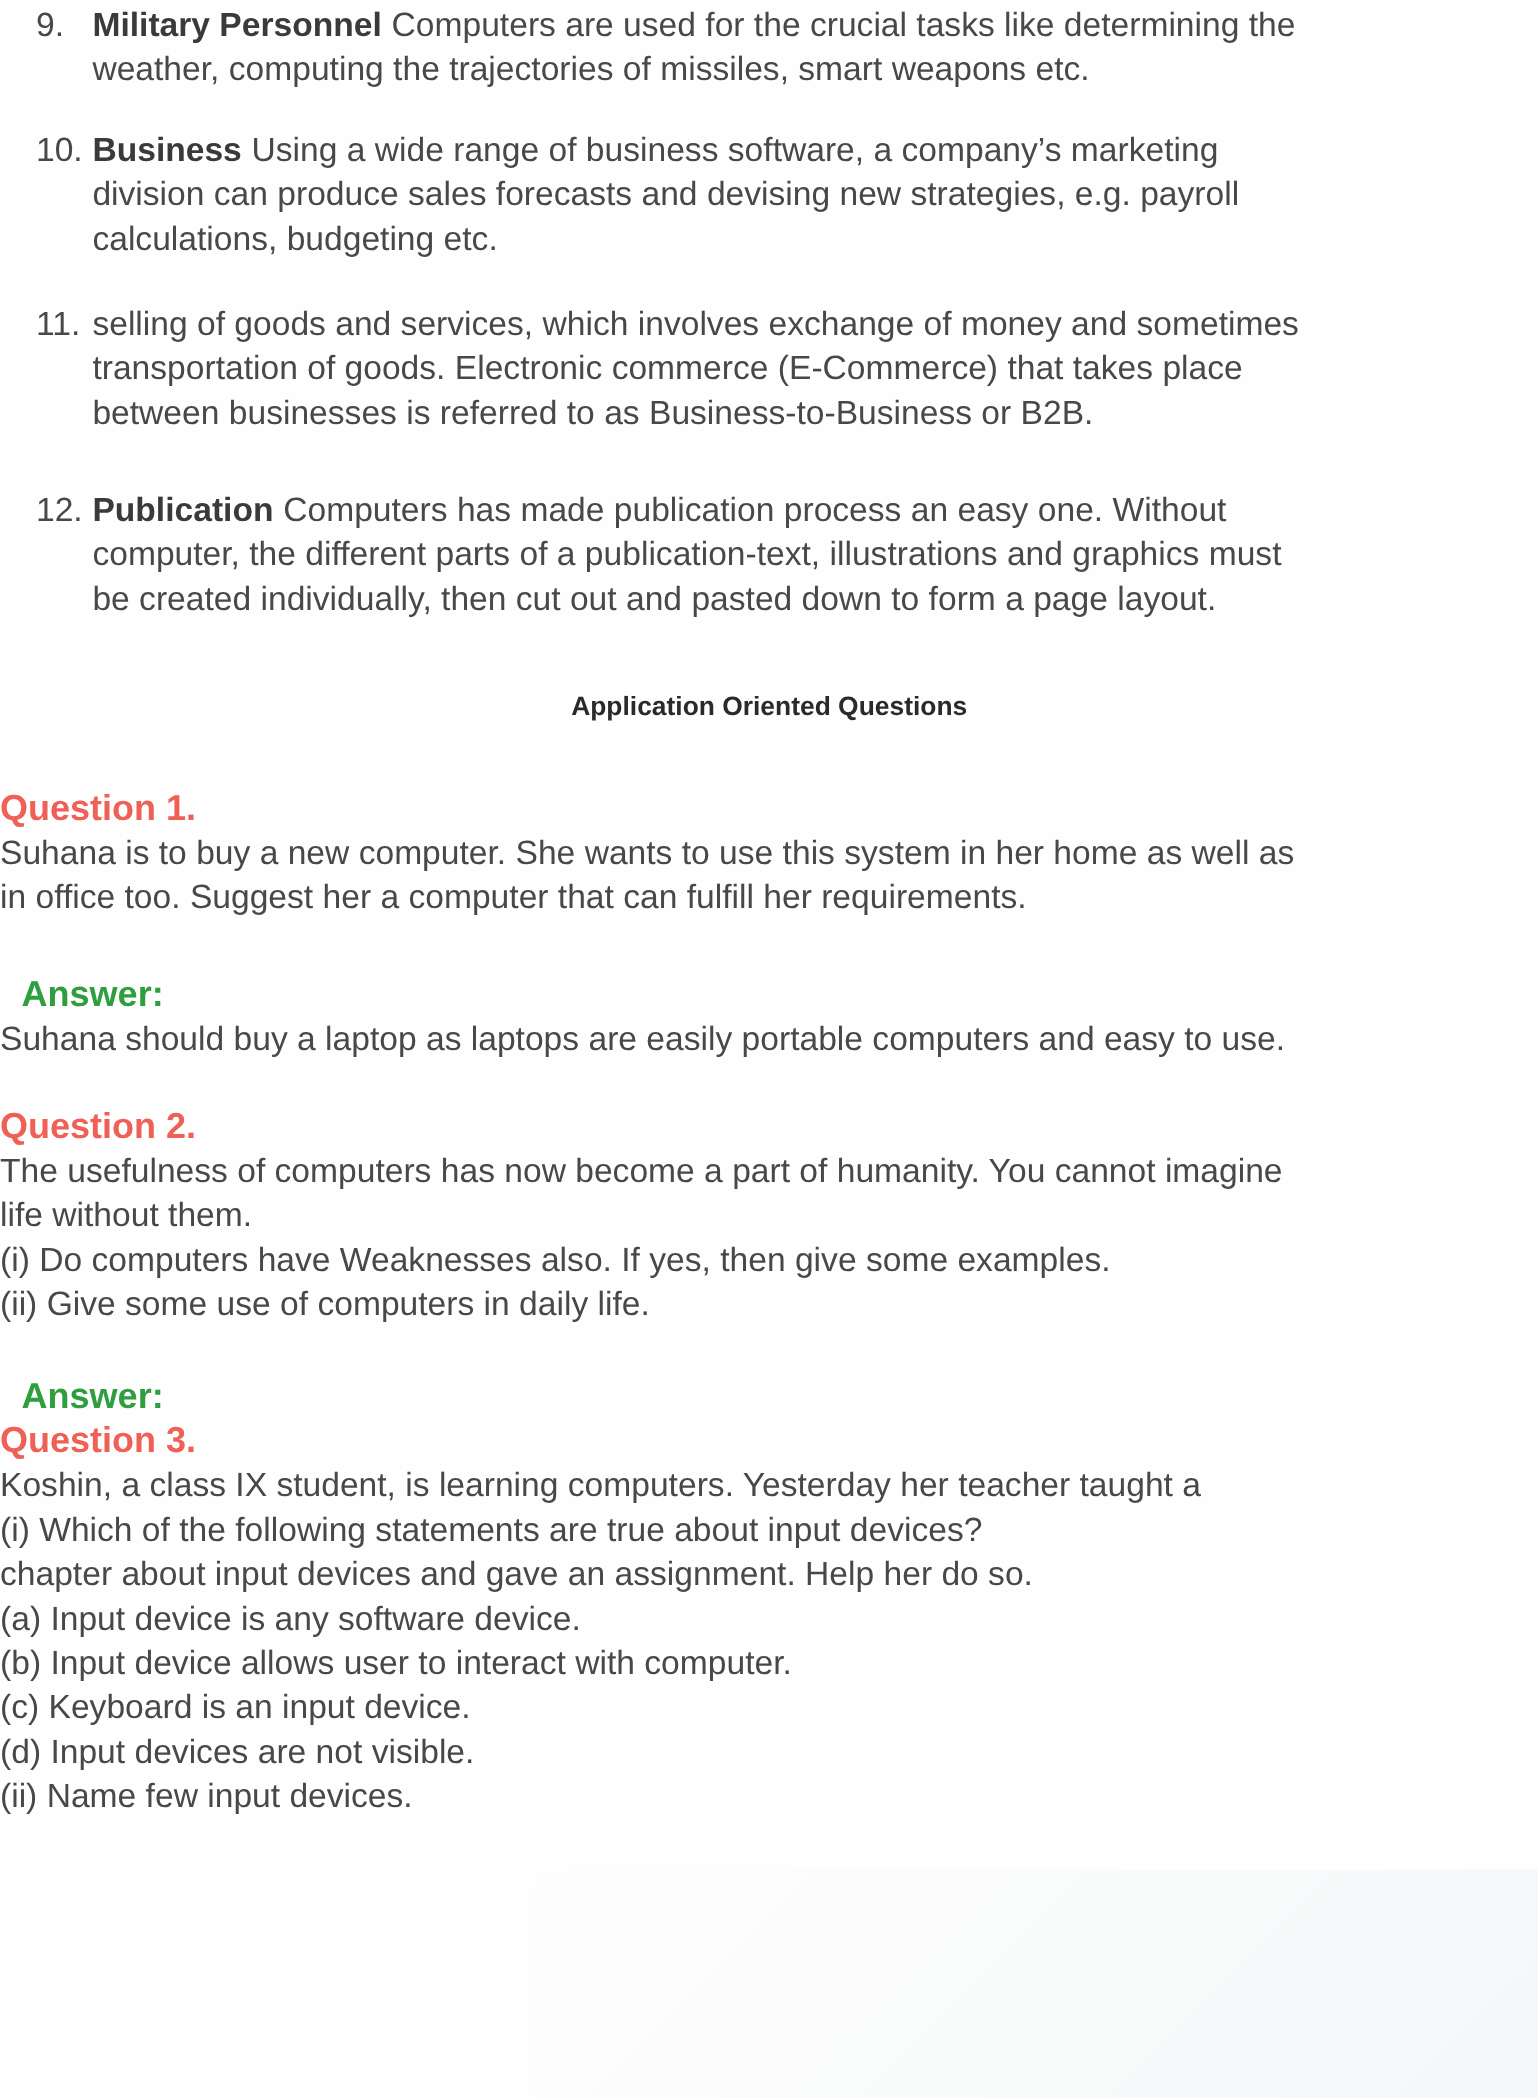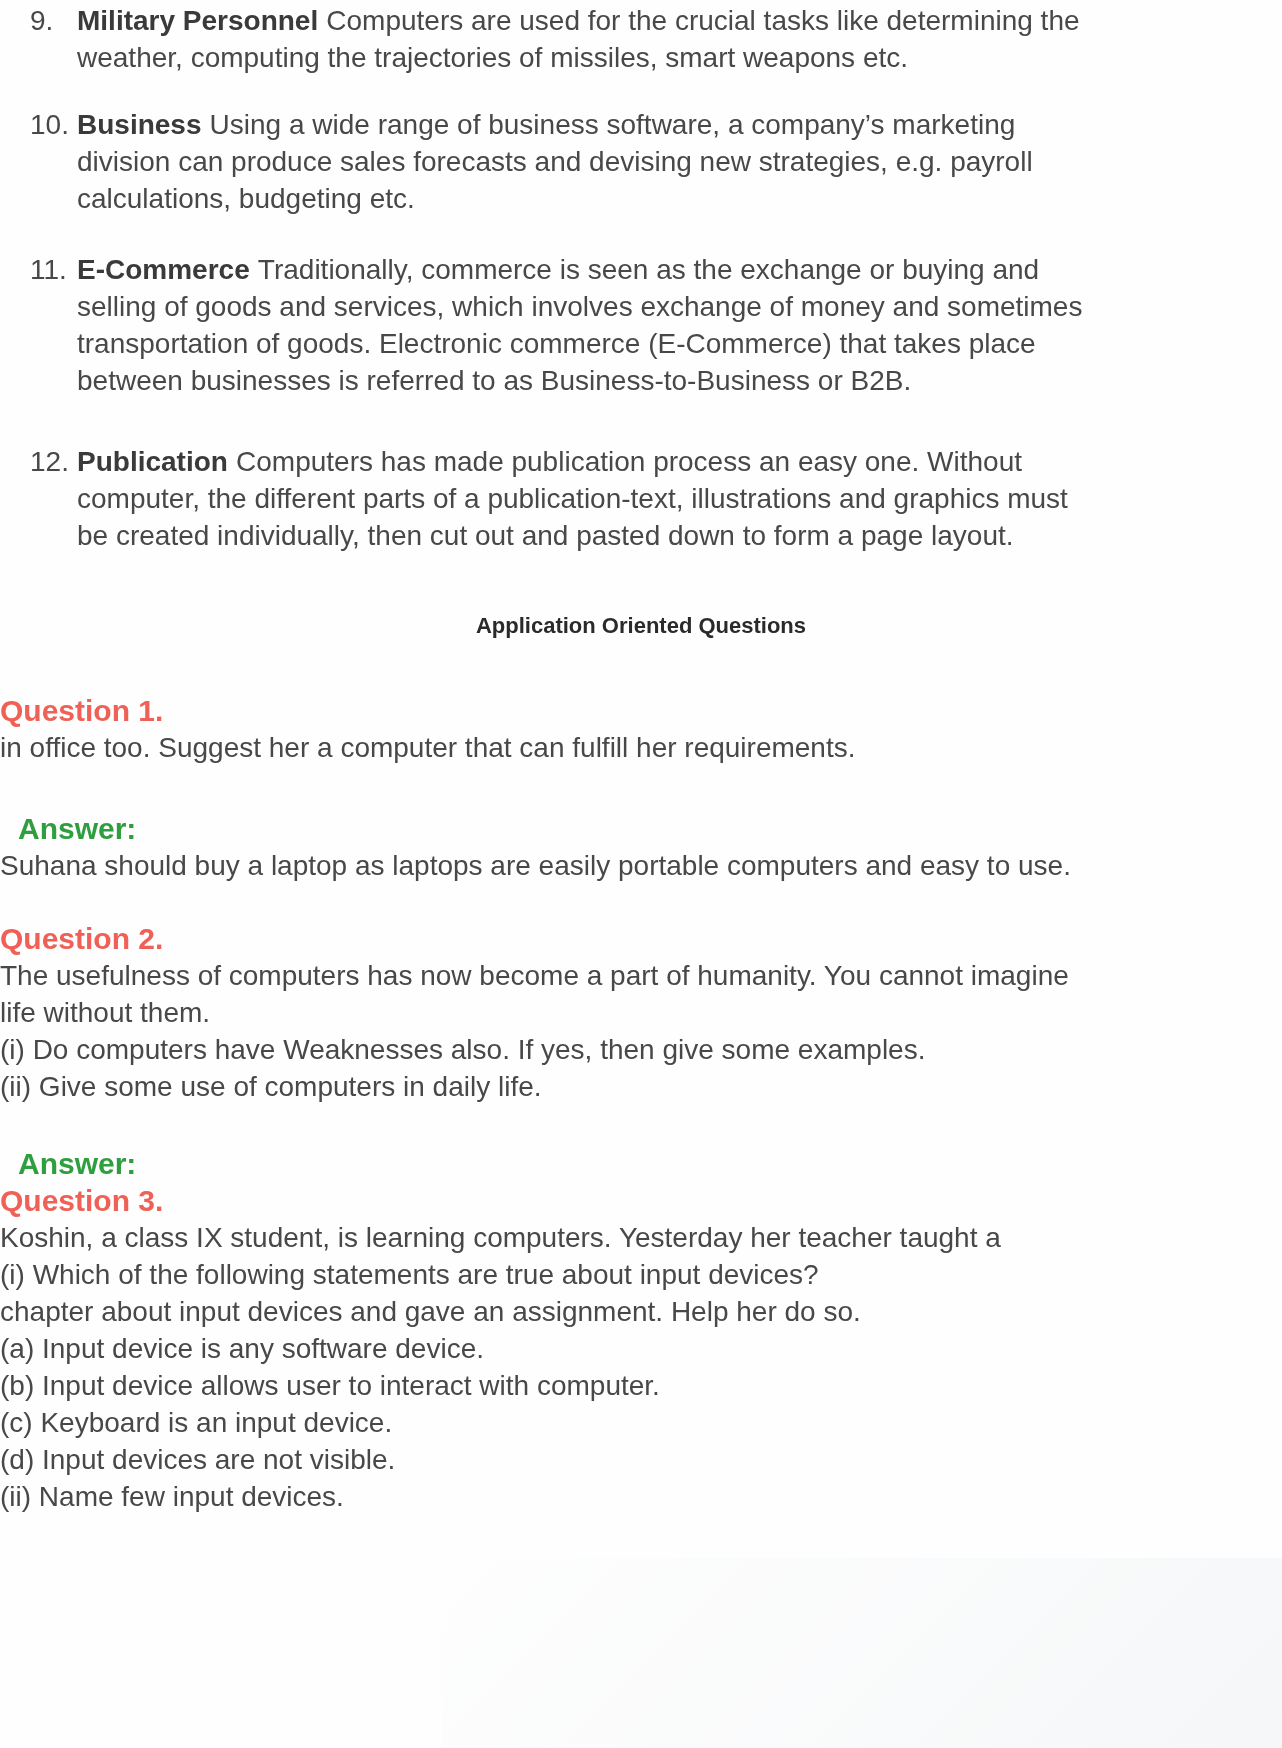--- a/index.html
+++ b/index.html
@@ -90,21 +90,20 @@
       <div>
           <div class="line">division can produce sales forecasts and devising new strategies, e.g. payroll</div>
           <div class="line">calculations, budgeting etc.</div>
         </div>
     </div>
   </div>
 
   <div class="list-item mb-c">
     <span class="num">11.</span>
     <div>
-      <div class="line"><span class="lead">E-Commerce</span><span>Traditionally, commerce is seen as the exchange or buying and</span></div>
       <div>
           <div class="line">selling of goods and services, which involves exchange of money and sometimes</div>
           <div class="line">transportation of goods. Electronic commerce (E-Commerce) that takes place</div>
           <div class="line">between businesses is referred to as Business-to-Business or B2B.</div>
         </div>
     </div>
   </div>
 
   <div class="list-item">
     <span class="num">12.</span>
@@ -115,20 +114,21 @@
           <div class="line">be created individually, then cut out and pasted down to form a page layout.</div>
         </div>
     </div>
   </div>
 
   <h2 class="heading">Application Oriented Questions</h2>
 
   <section class="qa-section qa-q1">
     <div class="q-label">Question 1.</div>
     <div>
+        <div class="line">Suhana is to buy a new computer. She wants to use this system in her home as well as</div>
         <div class="line">in office too. Suggest her a computer that can fulfill her requirements.</div>
       </div>
     <div class="a-label">Answer:</div>
     <div>
         <div class="line">Suhana should buy a laptop as laptops are easily portable computers and easy to use.</div>
       </div>
   </section>
 
   <section class="qa-section qa-q2">
     <div class="q-label">Question 2.</div>

